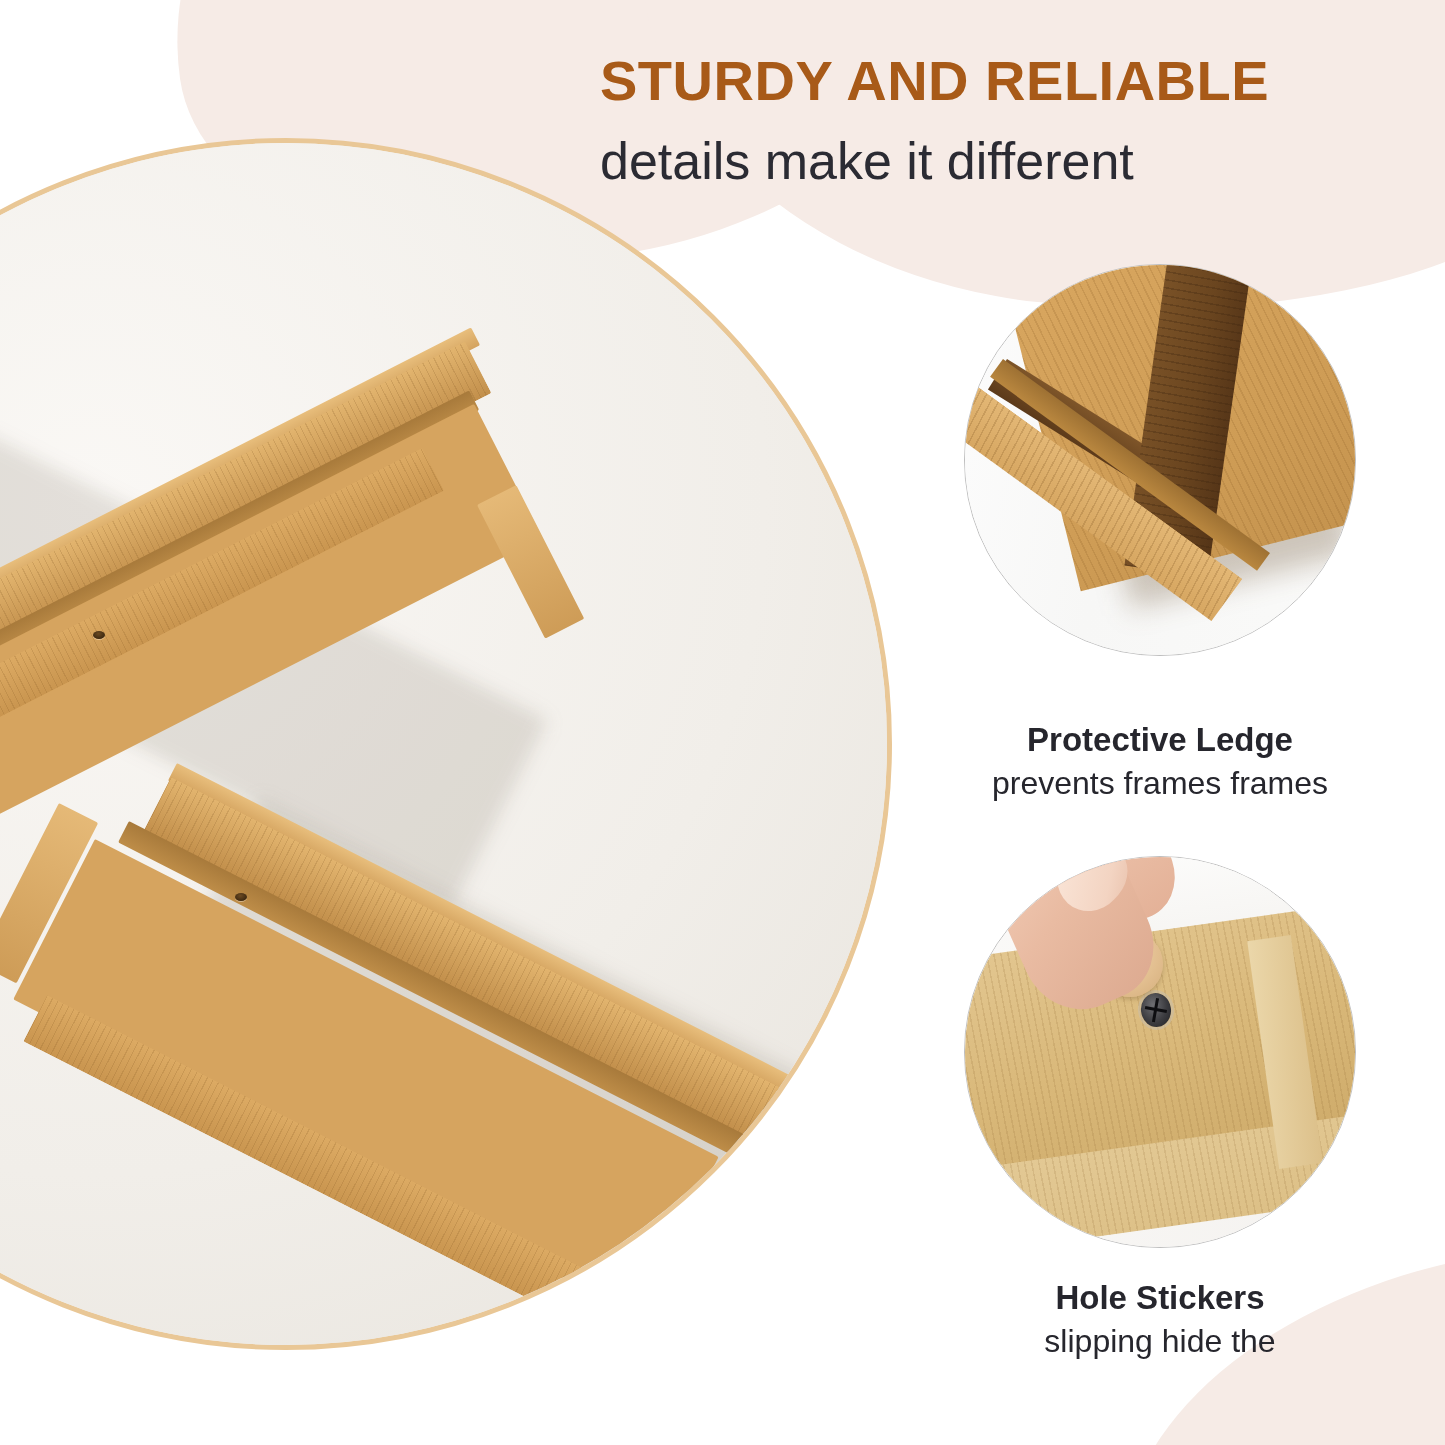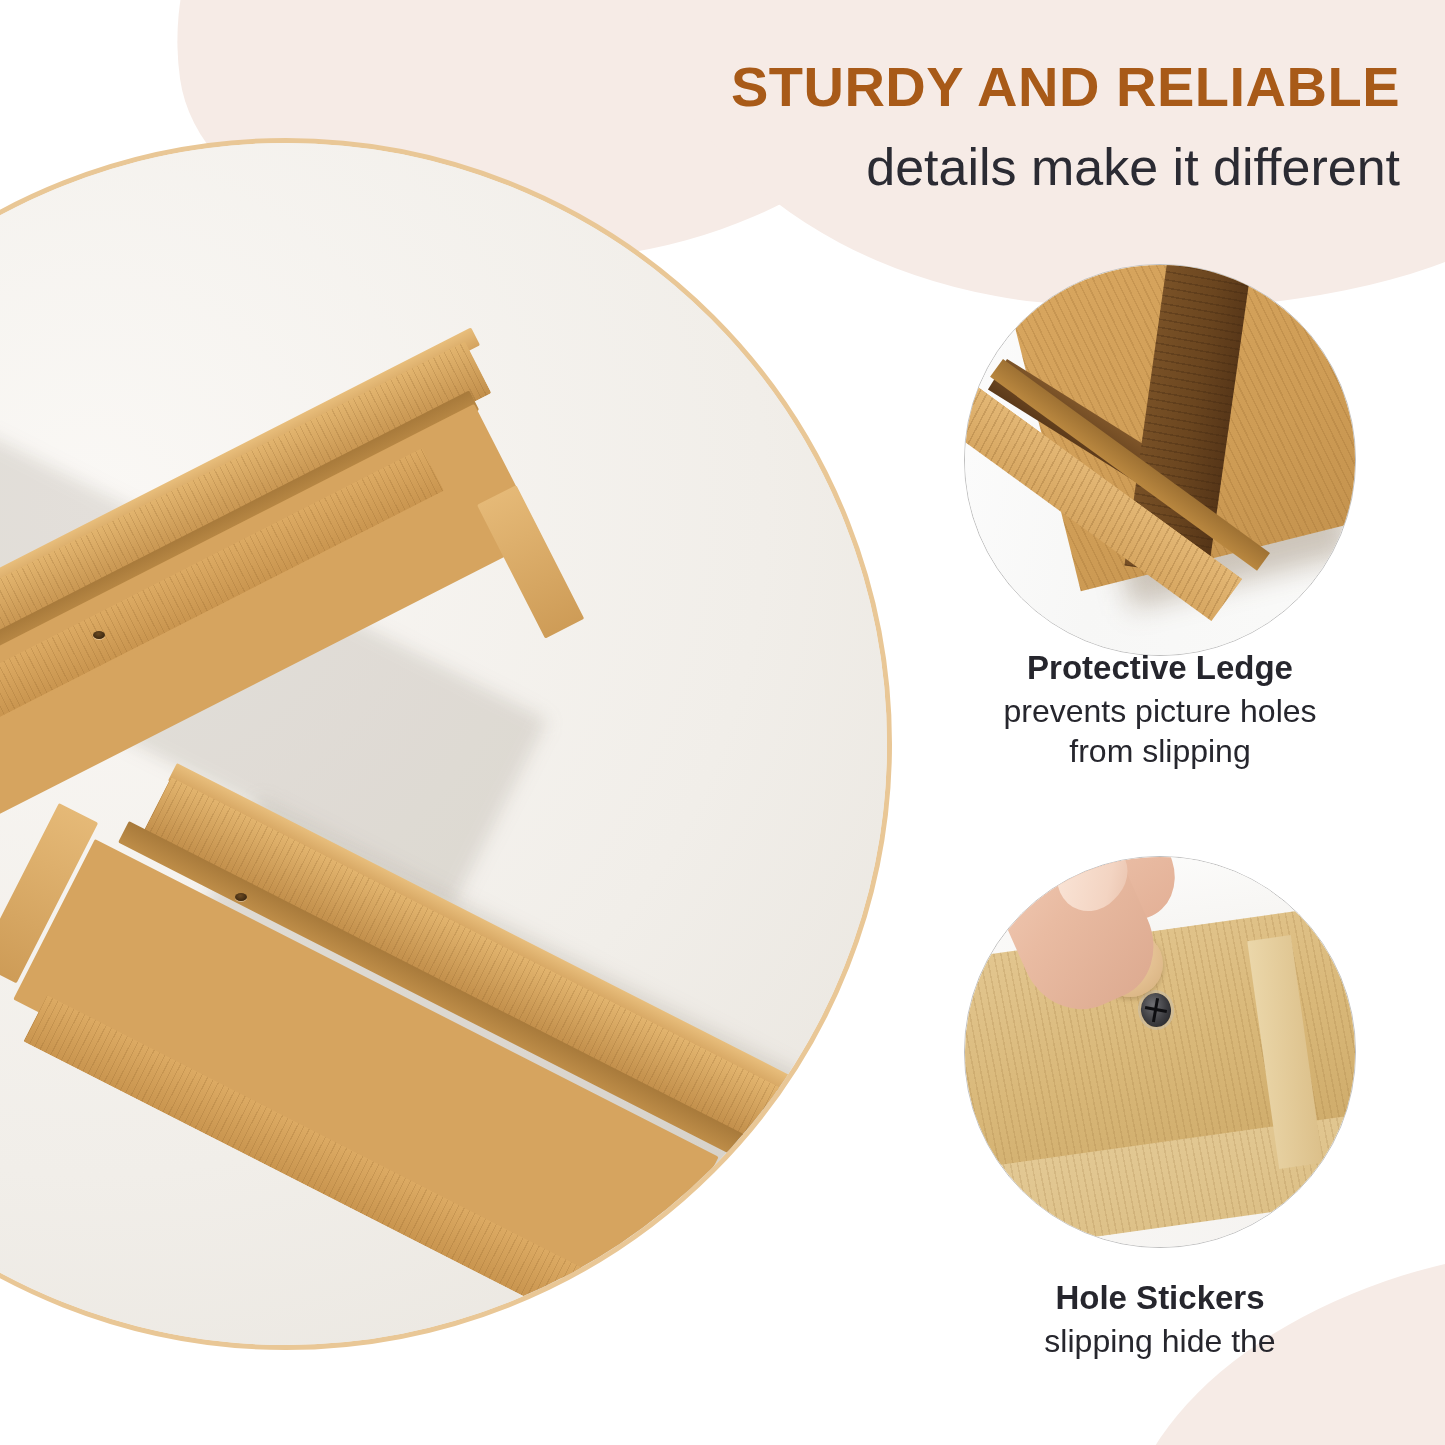--- a/index.html
+++ b/index.html
@@ -46,23 +46,23 @@
     height: 400px;
     background: #F6EBE6;
     border-radius: 60% 40% 48% 52% / 56% 50% 50% 44%;
     transform: rotate(-14deg);
   }
 
   
   #heading-block {
     position: absolute;
     left: 600px;
-    top: 58px;
+    top: 52px;
     width: 800px;
-    text-align: right;
+    text-align: left;
   }
   #title {
     font-size: 56px;
     font-weight: 700;
     letter-spacing: 0.5px;
     color: #A85A18;
     line-height: 1.05;
     margin: 0;
     white-space: nowrap;
   }
@@ -328,21 +328,21 @@
     transform: rotate(-18deg);
   }
 
   
   .caption {
     position: absolute;
     width: 520px;
     text-align: center;
     color: #26262D;
   }
-  #caption-ledge { left: 900px; top: 648px; }
+  #caption-ledge { left: 900px; top: 720px; }
   #caption-sticker { left: 900px; top: 1278px; }
   .caption-title {
     font-size: 33px;
     font-weight: 700;
     margin: 0 0 4px 0;
     line-height: 1.22;
   }
   .caption-body {
     font-size: 32px;
     font-weight: 400;
@@ -400,22 +400,21 @@
       <div id="frame-dark-diag"></div>
       <div id="frame-dark-vert"></div>
       <div id="ledge-groove"></div>
       <div id="ledge-lip-top"></div>
       <div id="ledge-lip"></div>
     </div>
   </div>
 
   <div class="caption" id="caption-ledge">
     <p class="caption-title">Protective Ledge</p>
-    <p class="caption-body">prevents picture holes</p>
-    <p class="caption-body">from slipping</p>
+    <p class="caption-body">prevents frames frames</p>
   </div>
 
   <div class="inset" id="inset-sticker">
     <div class="inset-scene">
       <div id="sticker-bg"></div>
       <div id="sticker-wall"></div>
       <div id="sticker-board-lower"></div>
       <div id="sticker-board"></div>
       <div id="sticker-board-edge"></div>
       <div id="screw"></div>

